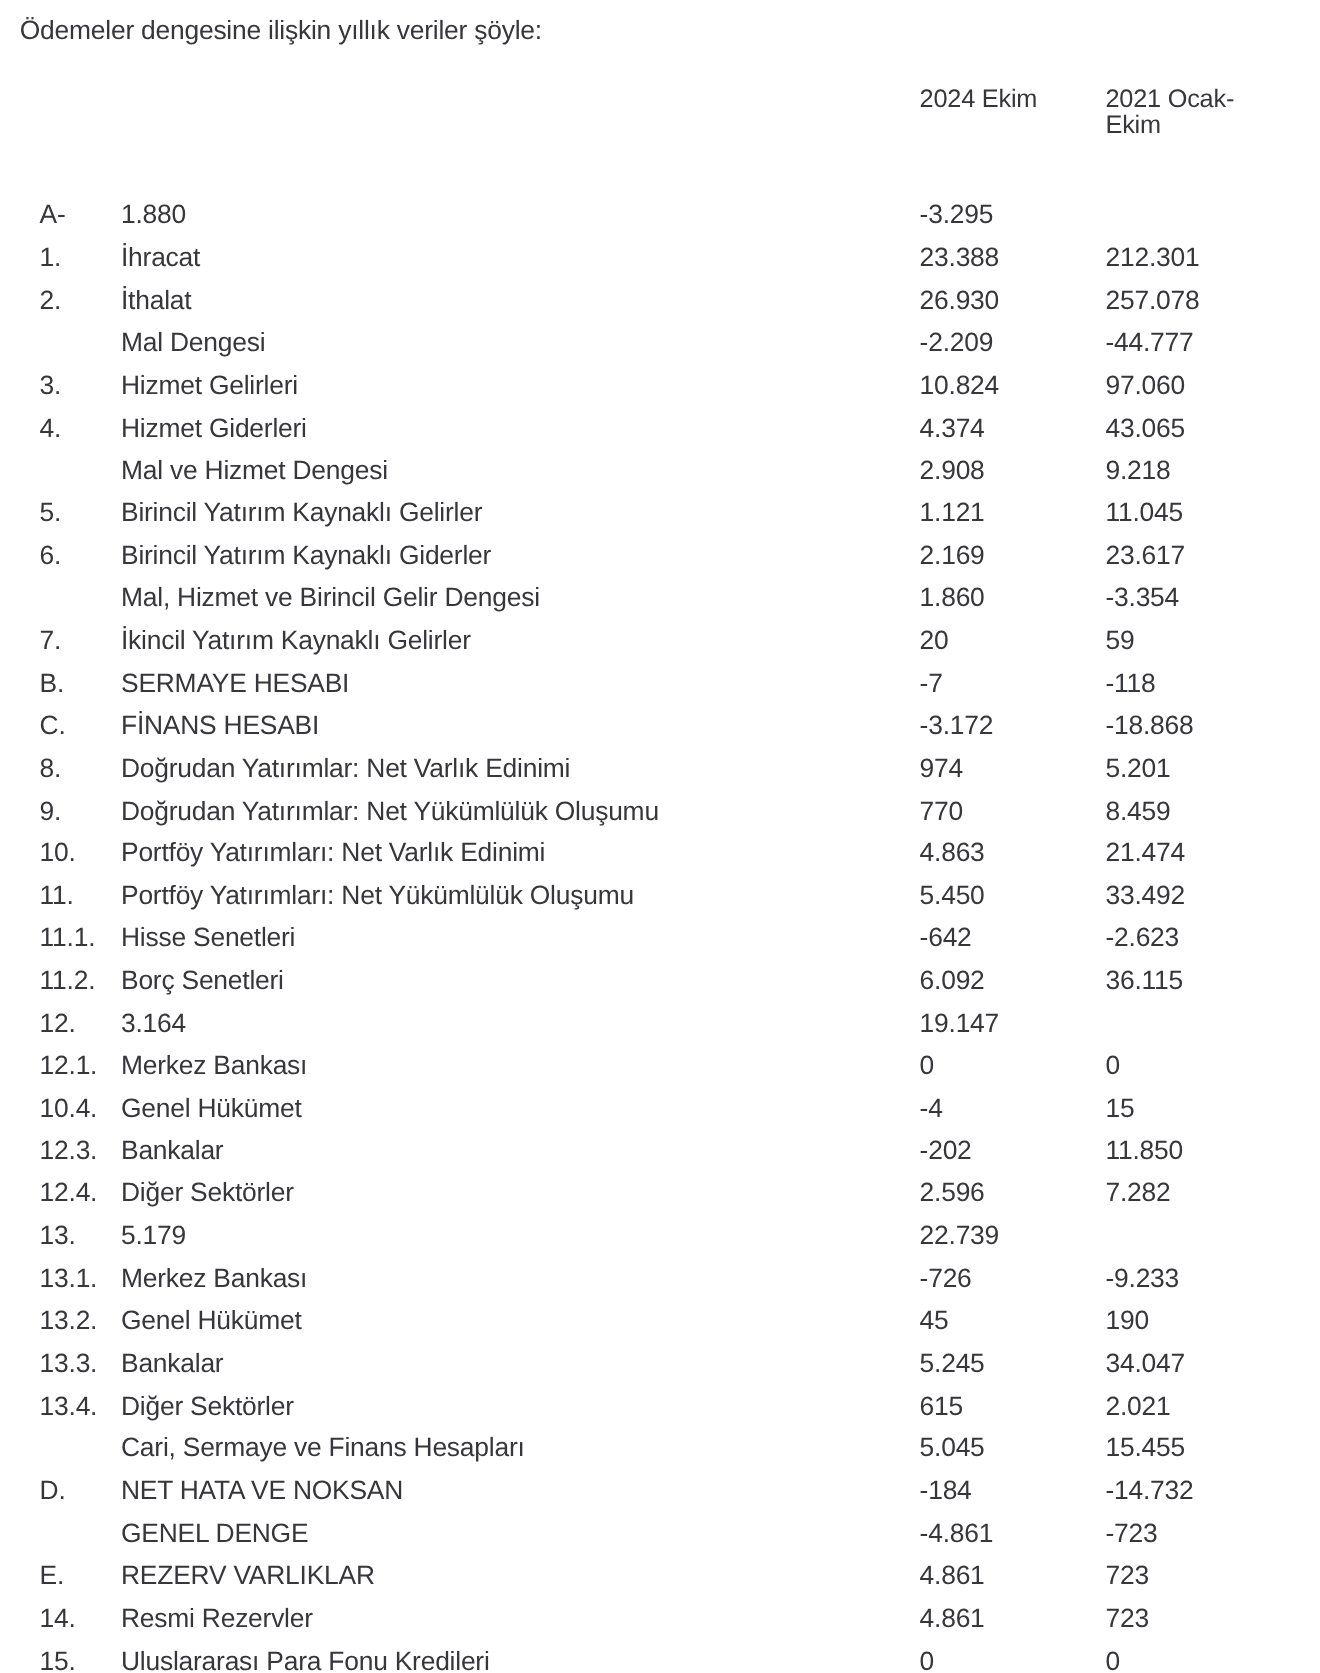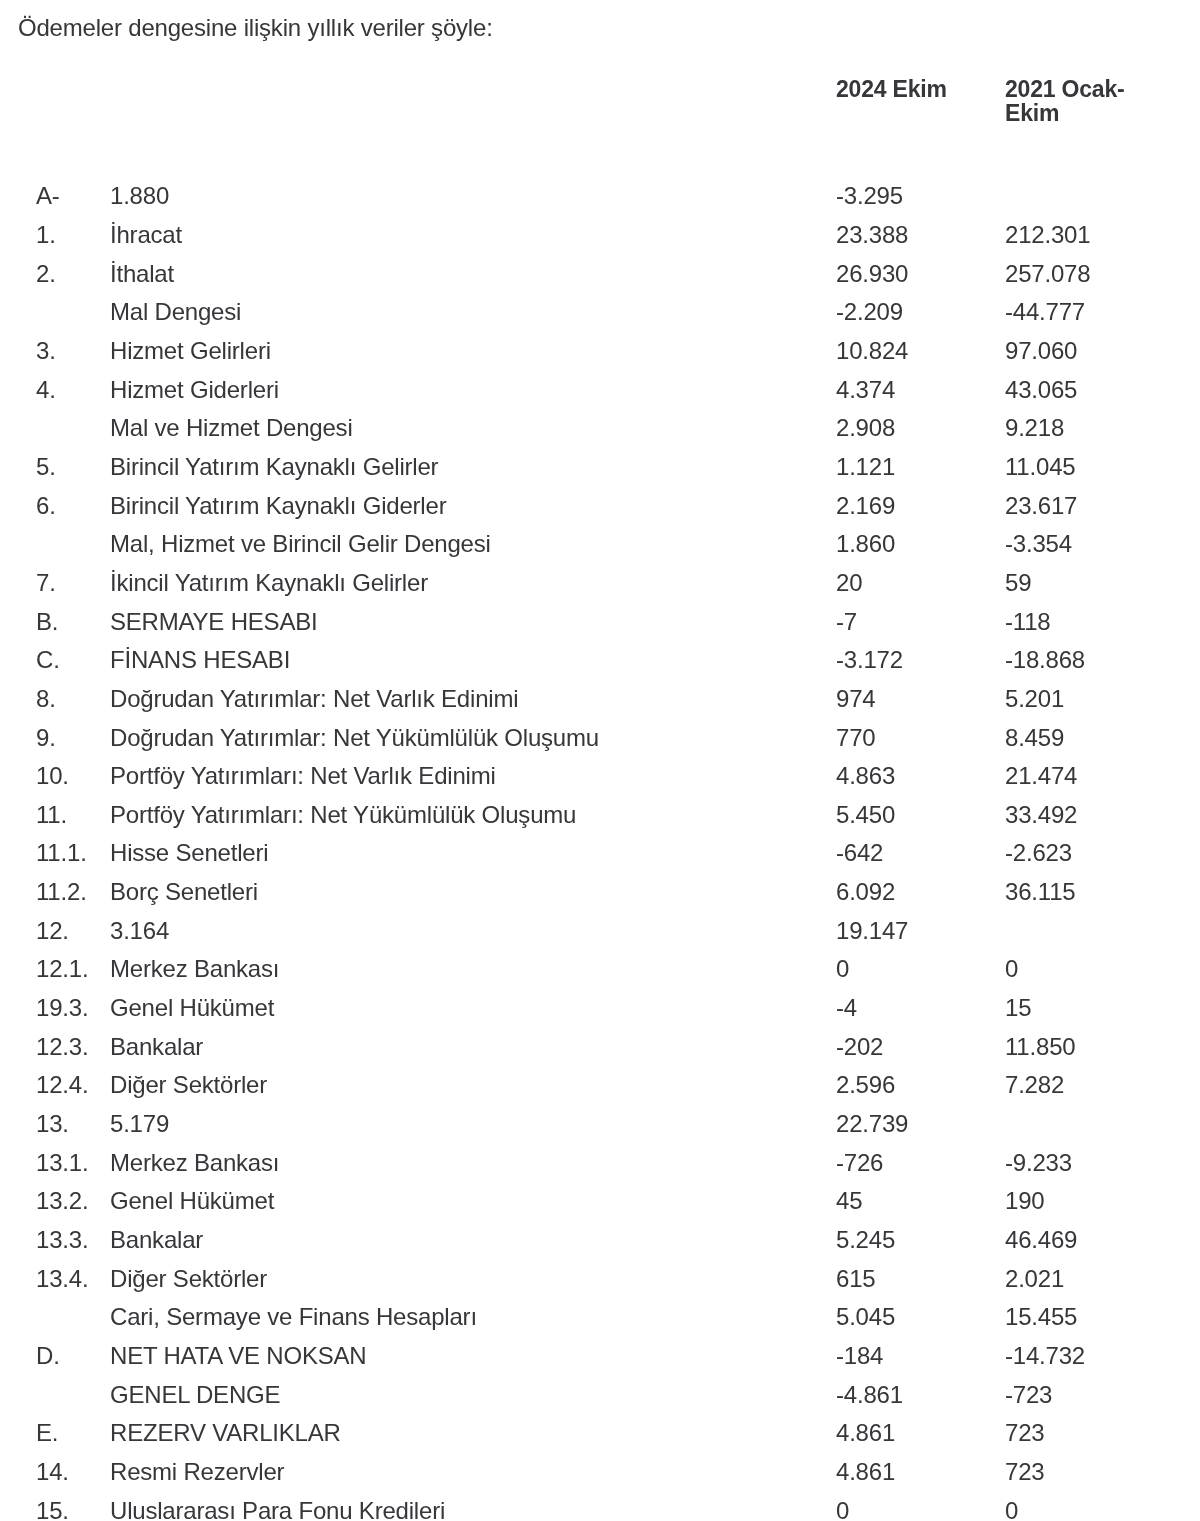--- a/index.html
+++ b/index.html
@@ -24,21 +24,21 @@
   .bop-table {
     margin: 35px 36px 0 36px;
   }
   .grid-row {
     display: grid;
     grid-template-columns: 74px 726px 169px 1fr;
   }
   .header-row {
     font-size: 23px;
     line-height: 24px;
-    font-weight: 700;
+    font-weight: 400;
   }
   .table-body {
     margin-top: 52px;
   }
   .data-row {
     height: 38.66px;
     align-items: center;
     font-size: 24px;
     font-weight: 400;
     white-space: nowrap;
@@ -201,21 +201,21 @@
   </div>
 
   <div class="grid-row data-row">
     <div class="cell">12.1.</div>
     <div class="cell">Merkez Bankası</div>
     <div class="cell">0</div>
     <div class="cell">0</div>
   </div>
 
   <div class="grid-row data-row">
-    <div class="cell">19.3.</div>
+    <div class="cell">10.4.</div>
     <div class="cell">Genel Hükümet</div>
     <div class="cell">-4</div>
     <div class="cell">15</div>
   </div>
 
   <div class="grid-row data-row">
     <div class="cell">12.3.</div>
     <div class="cell">Bankalar</div>
     <div class="cell">-202</div>
     <div class="cell">11.850</div>
@@ -245,21 +245,21 @@
     <div class="cell">13.2.</div>
     <div class="cell">Genel Hükümet</div>
     <div class="cell">45</div>
     <div class="cell">190</div>
   </div>
 
   <div class="grid-row data-row">
     <div class="cell">13.3.</div>
     <div class="cell">Bankalar</div>
     <div class="cell">5.245</div>
-    <div class="cell">46.469</div>
+    <div class="cell">34.047</div>
   </div>
 
   <div class="grid-row data-row">
     <div class="cell">13.4.</div>
     <div class="cell">Diğer Sektörler</div>
     <div class="cell">615</div>
     <div class="cell">2.021</div>
   </div>
 
   <div class="grid-row data-row">

